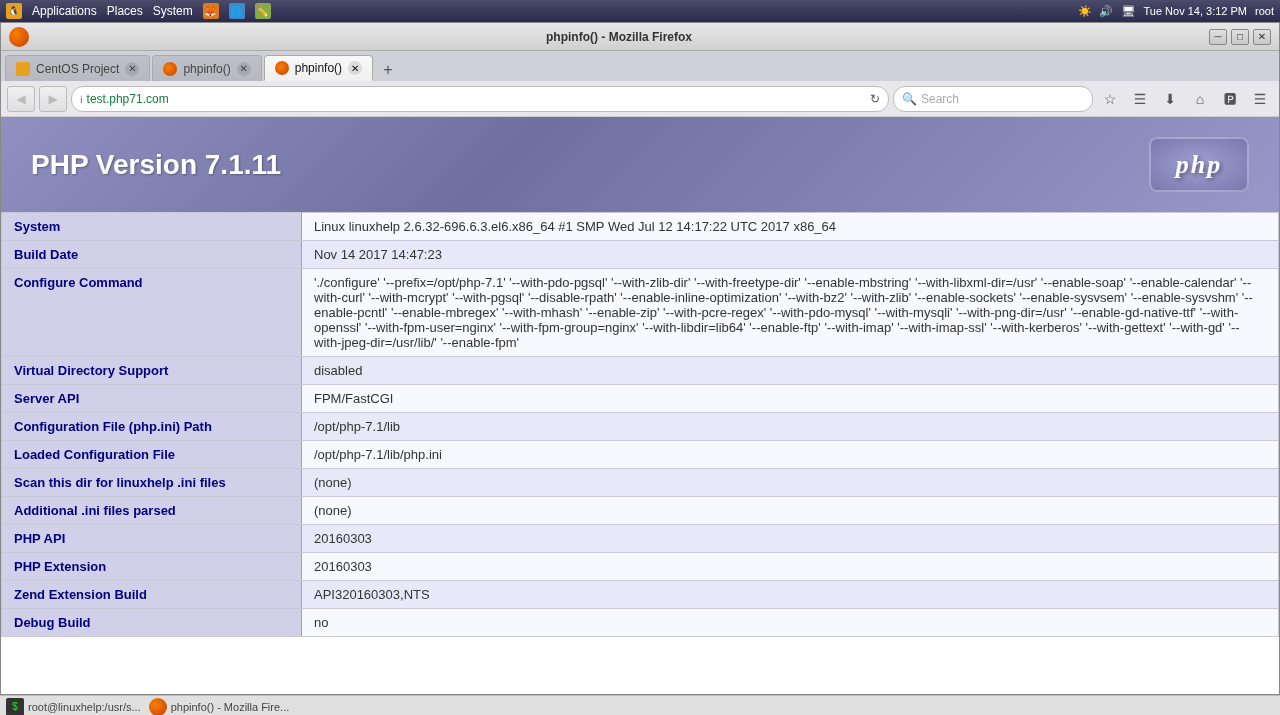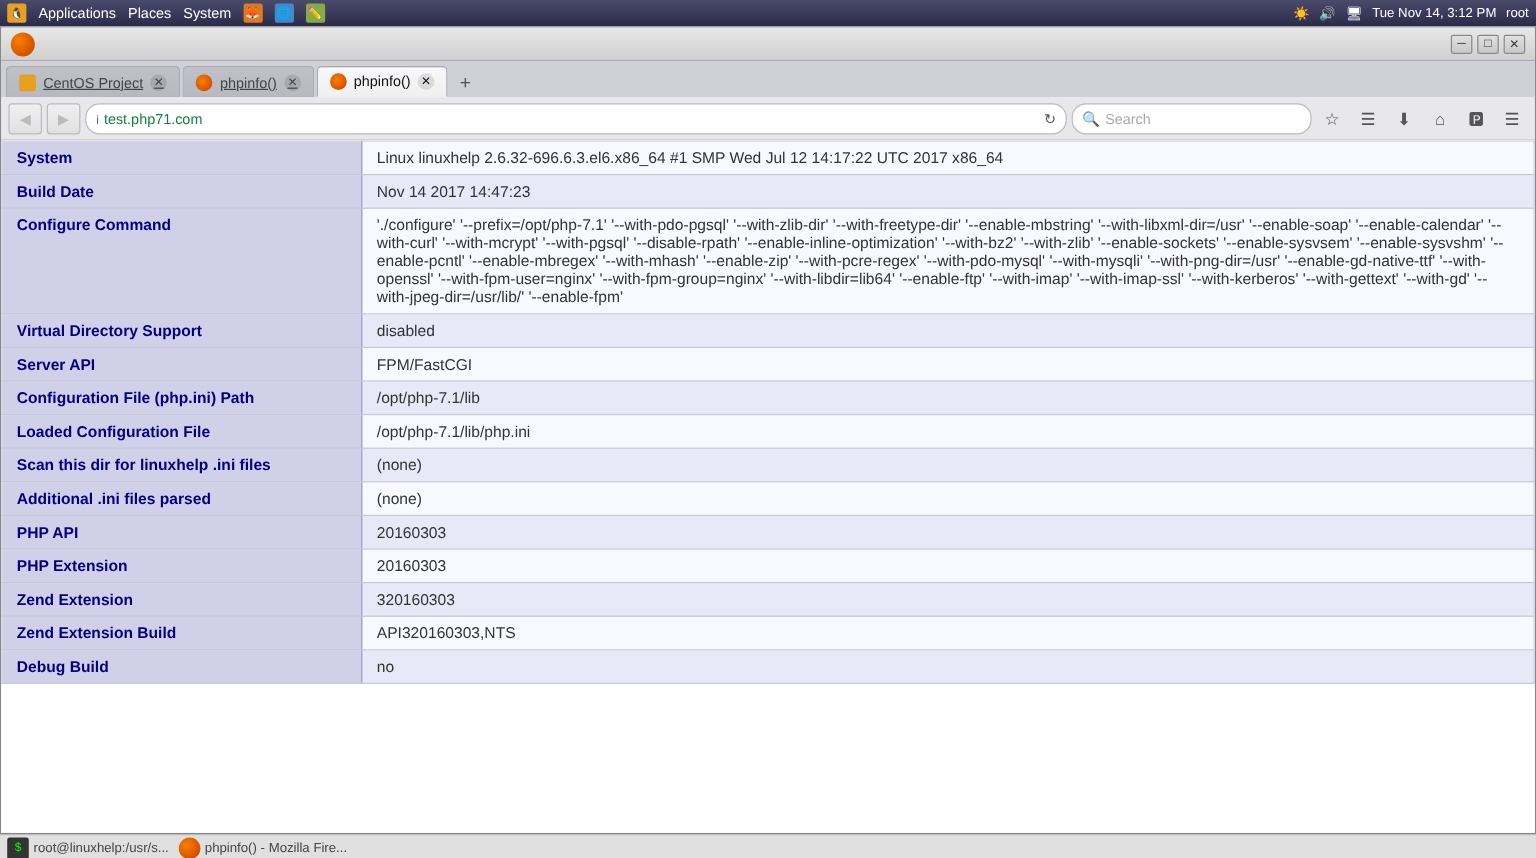--- a/index.html
+++ b/index.html
@@ -70,21 +70,21 @@
       align-items: center;
       gap: 6px;
       border-radius: 4px 4px 0 0;
       border: 1px solid #aaa;
       border-bottom: none;
       font-size: 12px;
       cursor: pointer;
       max-width: 200px;
       position: relative;
     }
-    .tab-inactive { background: linear-gradient(to bottom, #c0c0c8, #b8b8c0); color: #444; text-decoration: underline; }
+    .tab-inactive { background: linear-gradient(to bottom, #c0c0c8, #b8b8c0); color: #444; }
     .tab-active { background: linear-gradient(to bottom, #f8f8f8, #f0f0f0); color: #111; border-bottom: 1px solid #f0f0f0; z-index: 2; }
     .tab-close {
       width: 14px; height: 14px;
       border-radius: 50%;
       background: rgba(0,0,0,0.1);
       display: flex; align-items: center; justify-content: center;
       font-size: 10px; cursor: pointer;
     }
     .tab-new { background: none; border: none; padding: 0 8px; font-size: 16px; color: #555; cursor: pointer; margin-bottom: 2px; }
     .tab-favicon { width: 14px; height: 14px; background: #e8a020; border-radius: 2px; display: inline-block; }
@@ -240,20 +240,21 @@
     <span>🖥</span>
     <span>Tue Nov 14, 3:12 PM</span>
     <span>root</span>
   </div>
 </div>
 
 <div class="browser-window">
 
   <div class="title-bar">
     <div style="width:20px;height:20px;background:radial-gradient(circle at 35% 35%, #f97f00, #c53e00);border-radius:50%;flex-shrink:0;"></div>
+    <div class="title-bar-text">phpinfo() - Mozilla Firefox</div>
     <div class="window-controls">
       <div class="win-btn">─</div>
       <div class="win-btn">□</div>
       <div class="win-btn">✕</div>
     </div>
   </div>
 
   <div class="tabs-bar">
     <div class="tab tab-inactive">
       <div class="tab-favicon"></div>
@@ -288,20 +289,28 @@
     <div class="nav-icon-btn">☆</div>
     <div class="nav-icon-btn">☰</div>
     <div class="nav-icon-btn">⬇</div>
     <div class="nav-icon-btn">⌂</div>
     <div class="nav-icon-btn">🅿</div>
     <div class="nav-icon-btn">☰</div>
   </div>
 
   <div class="page-content content-wrapper" style="position:relative;">
 
+    <div class="phpinfo-header">
+      <div class="phpinfo-title">PHP Version 7.1.11</div>
+      <div class="php-logo">
+        <div class="php-logo-inner">
+          <div style="font-size:26px;font-weight:900;letter-spacing:2px;font-style:italic;color:white;text-shadow:2px 2px 4px rgba(0,0,0,0.4);">php</div>
+        </div>
+      </div>
+    </div>
 
     <table class="info-table">
       <tbody id="phpinfo-tbody">
           <tr>
             <td>System</td>
             <td>Linux linuxhelp 2.6.32-696.6.3.el6.x86_64 #1 SMP Wed Jul 12 14:17:22 UTC 2017 x86_64</td>
           </tr>
           <tr>
             <td>Build Date</td>
             <td>Nov 14 2017 14:47:23</td>
@@ -334,24 +343,20 @@
             <td>Additional .ini files parsed</td>
             <td>(none)</td>
           </tr>
           <tr>
             <td>PHP API</td>
             <td>20160303</td>
           </tr>
           <tr>
             <td>PHP Extension</td>
             <td>20160303</td>
-          </tr>
-          <tr>
-            <td>Zend Extension</td>
-            <td>320160303</td>
           </tr>
           <tr>
             <td>Zend Extension Build</td>
             <td>API320160303,NTS</td>
           </tr>
           <tr>
             <td>Debug Build</td>
             <td>no</td>
           </tr>
         </tbody>

